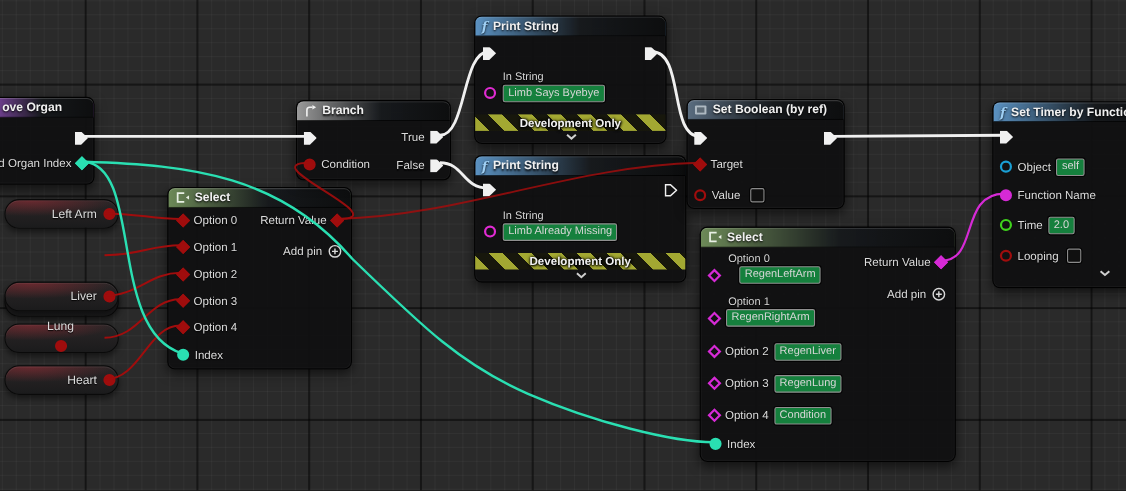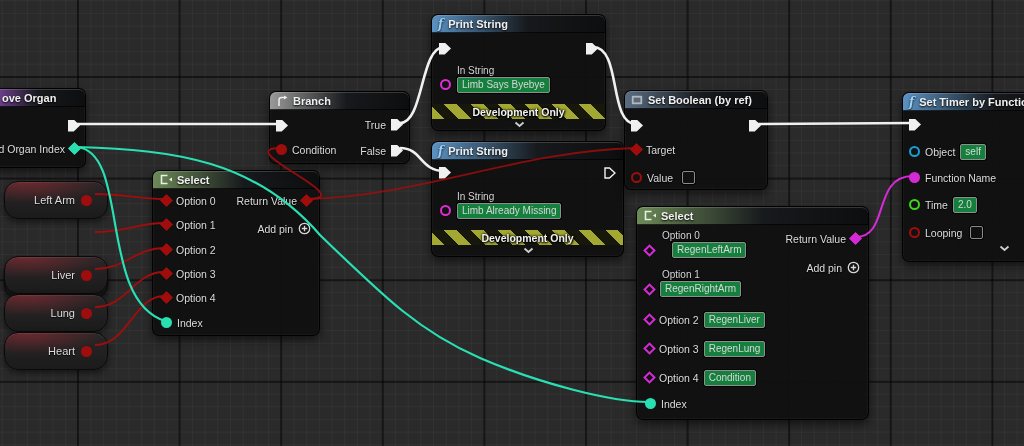--- a/index.html
+++ b/index.html
@@ -42,27 +42,27 @@
     box-shadow:0 0 0 1px rgba(0,0,0,0.8);
   }
   .checkbox{width:13px;height:13px;background:#101010;border:1px solid #8a8a8a;border-radius:2px;box-sizing:border-box;box-shadow:0 0 0 1px rgba(0,0,0,0.8);}
   .devband{
     position:absolute;left:0;right:0;height:15px;display:flex;align-items:center;justify-content:center;
     font-size:10.5px;font-weight:bold;color:#f2f2f2;
     text-shadow:0 0 3px #000,0 1px 2px #000,1px 0 2px #000;
   }
   .chev{position:absolute;display:block;}
   .pill{
-    position:absolute;width:104px;height:38px;border-radius:14px;
+    position:absolute;width:104px;height:27px;border-radius:14px;
     border:1px solid #0a0a0a;box-sizing:border-box;z-index:2;
     background:
       radial-gradient(130% 100% at 22% 0%, rgba(170,45,55,0.5), rgba(170,45,55,0) 58%),
       linear-gradient(#2b2627, #1b1b1c);
     box-shadow:0 3px 6px rgba(0,0,0,0.5), inset 0 1px 0 rgba(255,255,255,0.07);
-    display:flex;align-items:center;justify-content:flex-end;gap:6px;padding-right:15px;
+    display:flex;align-items:center;justify-content:flex-end;gap:6px;padding-right:2px;
   }
   .pill .lbl{font-size:11px;}
   #wires{position:absolute;left:0;top:0;z-index:4;pointer-events:none;}
   .fico{font-family:"DejaVu Serif", serif;font-style:italic;font-weight:bold;font-size:12px;color:#9fd0f5;line-height:10px;}
   .addpin-ico{flex:0 0 auto;}
 </style>
 </head>
 <body>
 
 <div id="canvas">
@@ -85,21 +85,21 @@
     <span class="pin circle filled" style="--c: #a00d0d;"></span>
   </div>
   <div class="pill" style="left:4px;top:219px;margin-top:42px;">
     <span class="lbl">Right Arm</span>
     <span class="pin circle filled" style="--c: #a00d0d;"></span>
   </div>
   <div class="pill" style="left:4px;top:256px;">
     <span class="lbl">Liver</span>
     <span class="pin circle filled" style="--c: #a00d0d;"></span>
   </div>
-  <div class="pill" style="left:4px;top:294px;">
+  <div class="pill" style="left:4px;top:294px;flex-direction:column;">
     <span class="lbl">Lung</span>
     <span class="pin circle filled" style="--c: #a00d0d;"></span>
   </div>
   <div class="pill" style="left:4px;top:332px;">
     <span class="lbl">Heart</span>
     <span class="pin circle filled" style="--c: #a00d0d;"></span>
   </div>
 
   <div class="node" style="left:152px;top:170px;width:168px;height:166px;">
     <div class="hdr" style="background: linear-gradient(90deg, rgb(109, 138, 88) 0%, rgba(24, 27, 30, 0.88) 55%, rgba(13, 14, 15, 0.92) 100%);">

